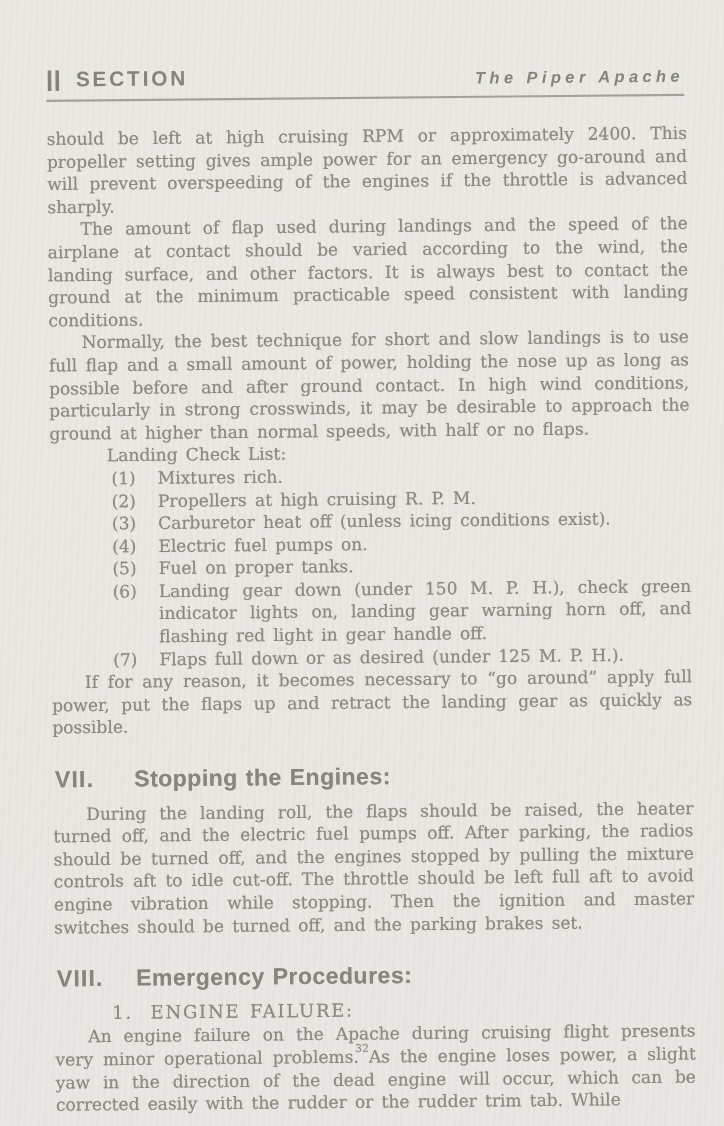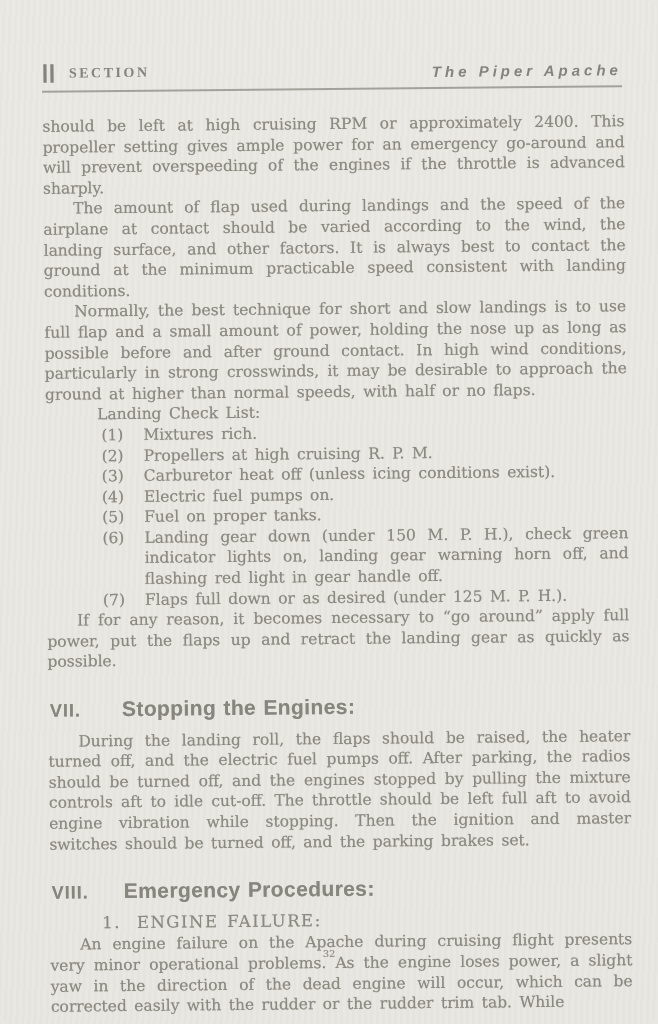--- a/index.html
+++ b/index.html
@@ -39,23 +39,23 @@
   .sec-numeral {
     font-family: "Liberation Sans", sans-serif;
     font-weight: 700;
     font-size: 27px;
     letter-spacing: 1px;
     line-height: 1;
     transform: scaleX(0.82);
     transform-origin: left bottom;
   }
   .sec-label {
-    font-family: Liberation Serif, serif;
-    font-weight: 700;
-    font-size: 14px;
+    font-family: Liberation Sans, sans-serif;
+    font-weight: 700;
+    font-size: 19px;
     letter-spacing: 2.5px;
     padding-bottom: 2px;
   }
   .book-title {
     font-family: "Liberation Sans", sans-serif;
     font-weight: 700;
     font-style: italic;
     font-size: 15px;
     letter-spacing: 4px;
     color: #84837c;
@@ -93,21 +93,21 @@
     margin: 27px 0 10px 2px;
     font-family: "Liberation Sans", sans-serif;
     font-weight: 700;
     font-size: 21px;
     letter-spacing: 0.4px;
     color: #87867e;
     text-shadow: 0 0 0.6px rgba(135,134,126,0.6);
     text-align: left;
     word-spacing: 1px;
   }
-  h2 .hnum { flex: 0 0 72px; font-size: 18px; letter-spacing: 1px; }
+  h2 .hnum { flex: 0 0 72px; font-size: 21px; letter-spacing: 1px; }
   h3 {
     margin: 2px 0 1px 0;
     font-family: "DejaVu Serif", serif;
     font-weight: 400;
     font-size: 16.5px;
     letter-spacing: 1.5px;
     color: #8b8a81;
     text-indent: 52px;
     text-align: left;
     word-spacing: 2px;

